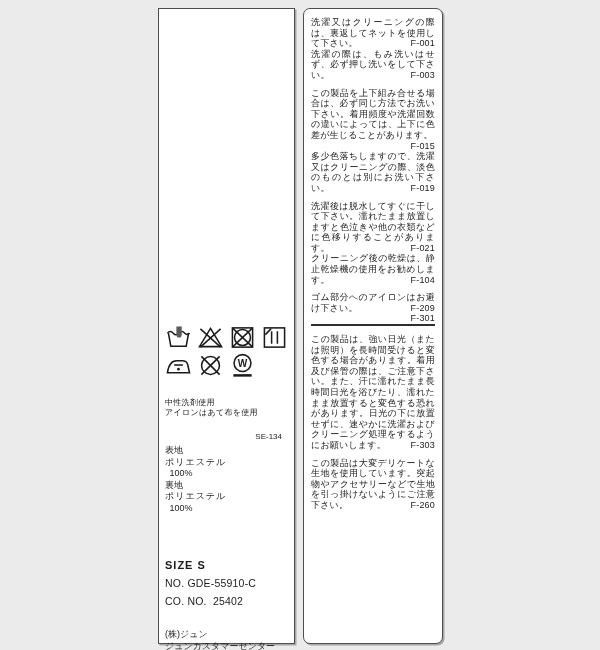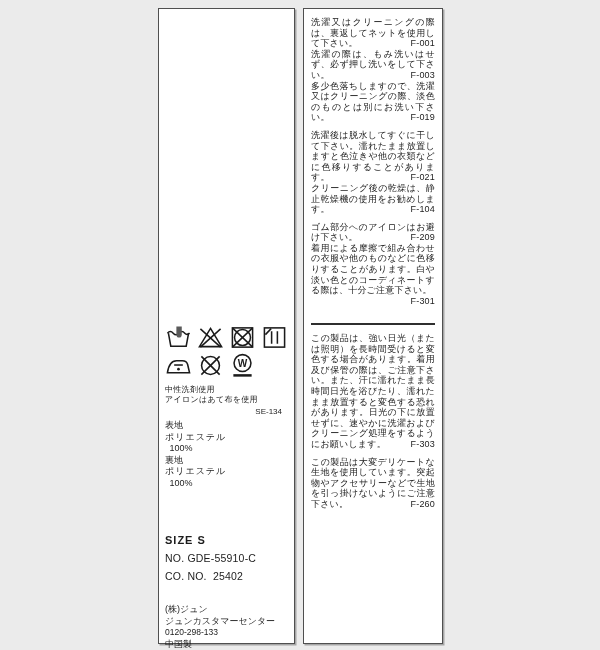--- a/index.html
+++ b/index.html
@@ -8,34 +8,34 @@
     background:#ebebeb;
     font-family:"Liberation Sans","DejaVu Sans",sans-serif;
     color:#1c1c1c;
   }
   .tag{
     position:absolute;top:8px;height:636px;background:#ffffff;
     border:1px solid #4f4f4f;box-sizing:border-box;
     box-shadow:1.5px 1.5px 0 rgba(110,110,110,.55);
   }
   .tag-left{left:158px;width:137px;}
-  .tag-right{left:303px;width:140px;}
+  .tag-right{left:303px;width:140px;border-radius:7px;}
 
   
   .lt-content{padding:0 6px;}
   .symbol-row{margin-top:316px;display:flex;gap:5px;align-items:center;}
   .symbol-row.row2{margin-top:3px;}
   svg.care{width:27px;height:25px;display:block;}
   svg.care path,svg.care line,svg.care rect,svg.care circle{
     fill:none;stroke:#1b1b1b;stroke-width:1.6;
   }
   svg.care .fill{fill:#5a5a5a;stroke:none;}
   svg.care .solid{fill:#1b1b1b;stroke:none;}
-  .lt-notes{margin-top:7px;font-size:8px;line-height:10px;letter-spacing:.3px;}
-  .lt-code{margin-top:2px;text-align:right;font-size:8px;padding-right:6px;}
+  .lt-notes{margin-top:20px;font-size:8px;line-height:10px;letter-spacing:.3px;}
+  .lt-code{margin-top:14px;text-align:right;font-size:8px;padding-right:6px;}
   .materials{margin-top:4px;font-size:9px;line-height:11.5px;}
   .mat-row{display:flex;flex-direction:column;}
   .mat-part{width:34px;}
   .mat-name{flex:1;letter-spacing:1px;}
   .mat-pct{width:32px;text-align:center;}
   .size-block{margin-top:44px;font-size:11px;line-height:15px;}
   .size-line{font-weight:bold;letter-spacing:1px;}
   .no-line{margin-top:3px;font-size:10.5px;letter-spacing:.2px;white-space:pre-wrap;}
   .maker-block{margin-top:20px;font-size:9px;line-height:11.5px;}
   .maker-phone{font-size:8.5px;}
@@ -132,25 +132,26 @@
 
   </div>
 </div>
 
 <div class="tag tag-right">
   <div class="rt-content">
 
     <div class="rt-section1">
       <p class="note"><span>洗濯又はクリーニングの際は、裏返してネットを使用して下さい。</span><span class="fcode">F-001</span></p>
       <p class="note"><span>洗濯の際は、もみ洗いはせず、必ず押し洗いをして下さい。</span><span class="fcode">F-003</span></p>
+      <p class="note gap"><span>この製品を上下組み合せる場合は、必ず同じ方法でお洗い下さい。着用頻度や洗濯回数の違いによっては、上下に色差が生じることがあります。</span><span class="fcode">F-015</span></p>
       <p class="note"><span>多少色落ちしますので、洗濯又はクリーニングの際、淡色のものとは別にお洗い下さい。</span><span class="fcode">F-019</span></p>
       <p class="note gap"><span>洗濯後は脱水してすぐに干して下さい。濡れたまま放置しますと色泣きや他の衣類などに色移りすることがあります。</span><span class="fcode">F-021</span></p>
       <p class="note"><span>クリーニング後の乾燥は、静止乾燥機の使用をお勧めします。</span><span class="fcode">F-104</span></p>
       <p class="note gap"><span>ゴム部分へのアイロンはお避け下さい。</span><span class="fcode">F-209</span></p>
-      <p class="note"><span>着用による摩擦で組み合わせの衣服や他のものなどに色移りすることがあります。白や淡い色とのコーディネートする際は、十分ご注意下さい。</span><span class="fcode">F-301</span></p>
+      <p class="note"><span class="fcode">F-301</span></p>
     </div>
 
     <hr class="rt-divider">
 
     <div class="rt-section2">
       <p class="note"><span>この製品は、強い日光（または照明）を長時間受けると変色する場合があります。着用及び保管の際は、ご注意下さい。また、汗に濡れたまま長時間日光を浴びたり、濡れたまま放置すると変色する恐れがあります。日光の下に放置せずに、速やかに洗濯およびクリーニング処理をするようにお願いします。</span><span class="fcode">F-303</span></p>
       <p class="note gap"><span>この製品は大変デリケートな生地を使用しています。突起物やアクセサリーなどで生地を引っ掛けないようにご注意下さい。</span><span class="fcode">F-260</span></p>
     </div>
 
   </div>

